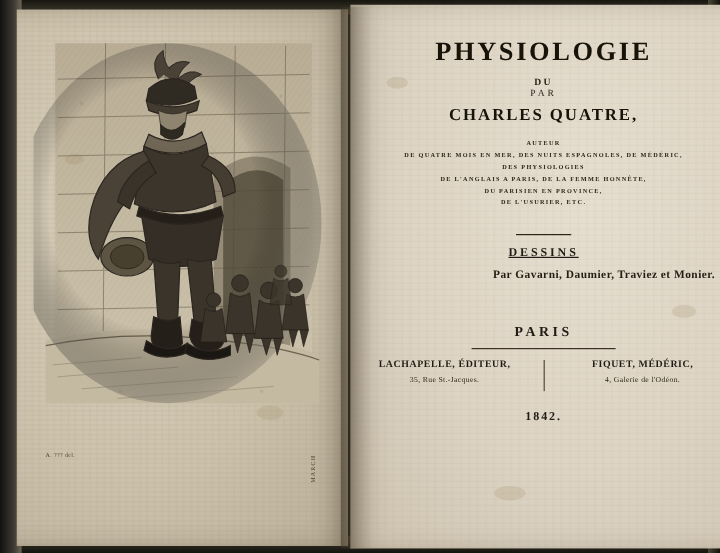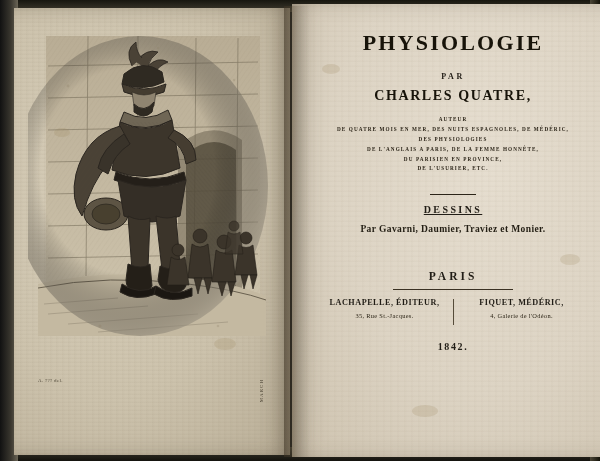--- a/index.html
+++ b/index.html
@@ -134,24 +134,23 @@
   }
   .t-chicard {
     margin-top: 6px;
     font-size: 33px;
     letter-spacing: 2px;
     font-weight: 700;
     color: #120f07;
     font-family: "Liberation Serif", serif;
   }
   .t-par {
-    margin-top: 16px;
     font-size: 8px;
     letter-spacing: 2.5px;
-    font-weight: 700;
+    font-weight: 400;
   }
   .t-author {
     margin-top: 7px;
     font-size: 14px;
     letter-spacing: 1.6px;
     font-weight: 700;
     color: #171309;
   }
   .t-sub {
     margin-top: 11px;
@@ -172,37 +171,38 @@
     letter-spacing: 2.4px;
     font-weight: 700;
     text-decoration: underline;
   }
   .t-artists {
     margin-top: 9px;
     font-size: 9.5px;
     letter-spacing: 0.4px;
     font-weight: 700;
     color: #231e14;
+    text-align: right;
   }
   .t-paris {
     margin-top: 36px;
     font-size: 11.5px;
     letter-spacing: 3px;
     font-weight: 700;
   }
   .pub-rule {
     width: 120px; height: 1px;
     background: #3a3123;
     margin: 7px auto 8px auto;
   }
   .publishers {
     display: flex;
     justify-content: center;
     align-items: flex-start;
-    gap: 8px;
+    gap: 22px;
     margin-top: 2px;
   }
   .pub {
     width: 120px;
   }
   .pub .name {
     font-size: 8.2px;
     letter-spacing: 0.5px;
     font-weight: 700;
   }
@@ -381,20 +381,21 @@
     <div class="foxing" style="left:200px;top:330px;width:22px;height:12px;"></div>
   </div>
 
   <div class="gutter"></div>
 
   <div class="page-right">
     <div class="grain"></div>
     <div class="title-block">
 
       <div class="t-physiologie">PHYSIOLOGIE</div>
+      <div class="t-du">DU</div>
 
       <div class="t-par">PAR</div>
       <div class="t-author">CHARLES QUATRE,</div>
 
       <div class="t-sub">
         <div>AUTEUR</div>
         <div>DE QUATRE MOIS EN MER, DES NUITS ESPAGNOLES, DE MÉDÉRIC,</div>
         <div>DES PHYSIOLOGIES</div>
         <div>DE L'ANGLAIS A PARIS, DE LA FEMME HONNÊTE,</div>
         <div>DU PARISIEN EN PROVINCE,</div>

